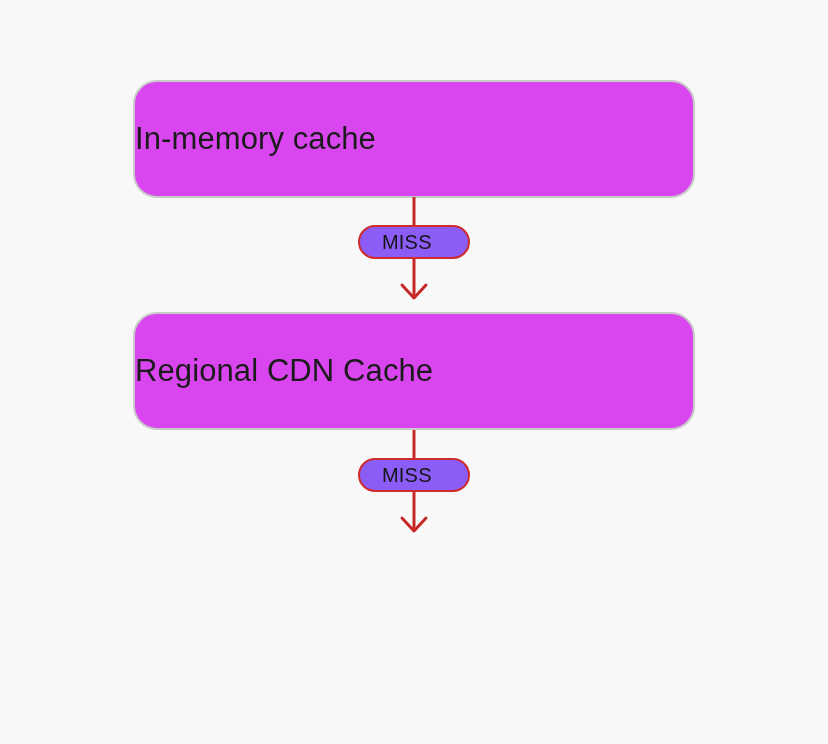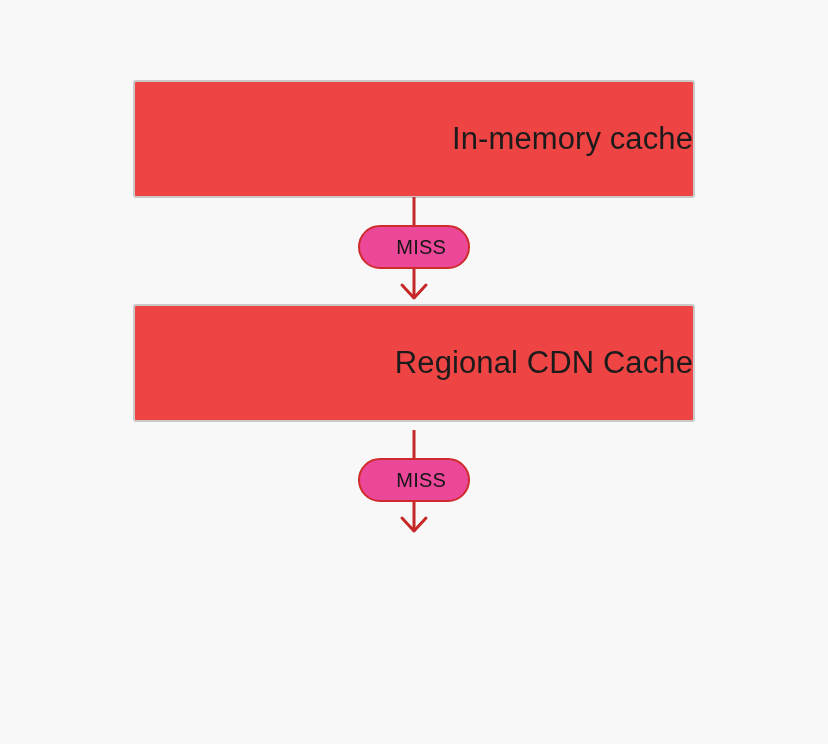--- a/index.html
+++ b/index.html
@@ -21,37 +21,37 @@
     height: 744px;
   }
 
   
   .node {
     position: absolute;
     left: 133px;
     width: 562px;
     height: 118px;
     box-sizing: border-box;
-    background: #ef4444;
+    background: #d946ef;
     border: 2px solid #c9c9c9;
-    border-radius: 3px;
+    border-radius: 24px;
     display: flex;
     align-items: center;
-    justify-content: flex-end;
+    justify-content: flex-start;
   }
   .node-label {
     font-size: 31px;
     font-weight: 400;
     color: #1b1b1b;
     letter-spacing: 0.1px;
     white-space: nowrap;
   }
 
   #node-0 { top: 80px; }
-  #node-1 { top: 304px; }
+  #node-1 { top: 312px; }
   #node-2 { top: 545px; }
 
   
   .connector {
     position: absolute;
     left: 0;
     width: 828px;
   }
   #connector-0 { top: 197px; height: 116px; }
   #connector-1 { top: 430px; height: 116px; }
@@ -62,29 +62,29 @@
     height: 116px;
     overflow: visible;
   }
 
   
   .edge-pill {
     position: absolute;
     left: 50%;
     transform: translateX(-50%);
     box-sizing: border-box;
-    height: 44px;
+    height: 34px;
     padding: 0 22px;
     min-width: 112px;
-    background: #ec4899;
+    background: #8b5cf6;
     border: 2px solid #cf2b2b;
     border-radius: 23px;
     display: flex;
     align-items: center;
-    justify-content: flex-end;
+    justify-content: flex-start;
   }
   .edge-pill-label {
     font-size: 20px;
     font-weight: 400;
     color: #151515;
     letter-spacing: 0.2px;
     white-space: nowrap;
   }
   #pill-0 { top: 28px; }
   #pill-1 { top: 28px; }

